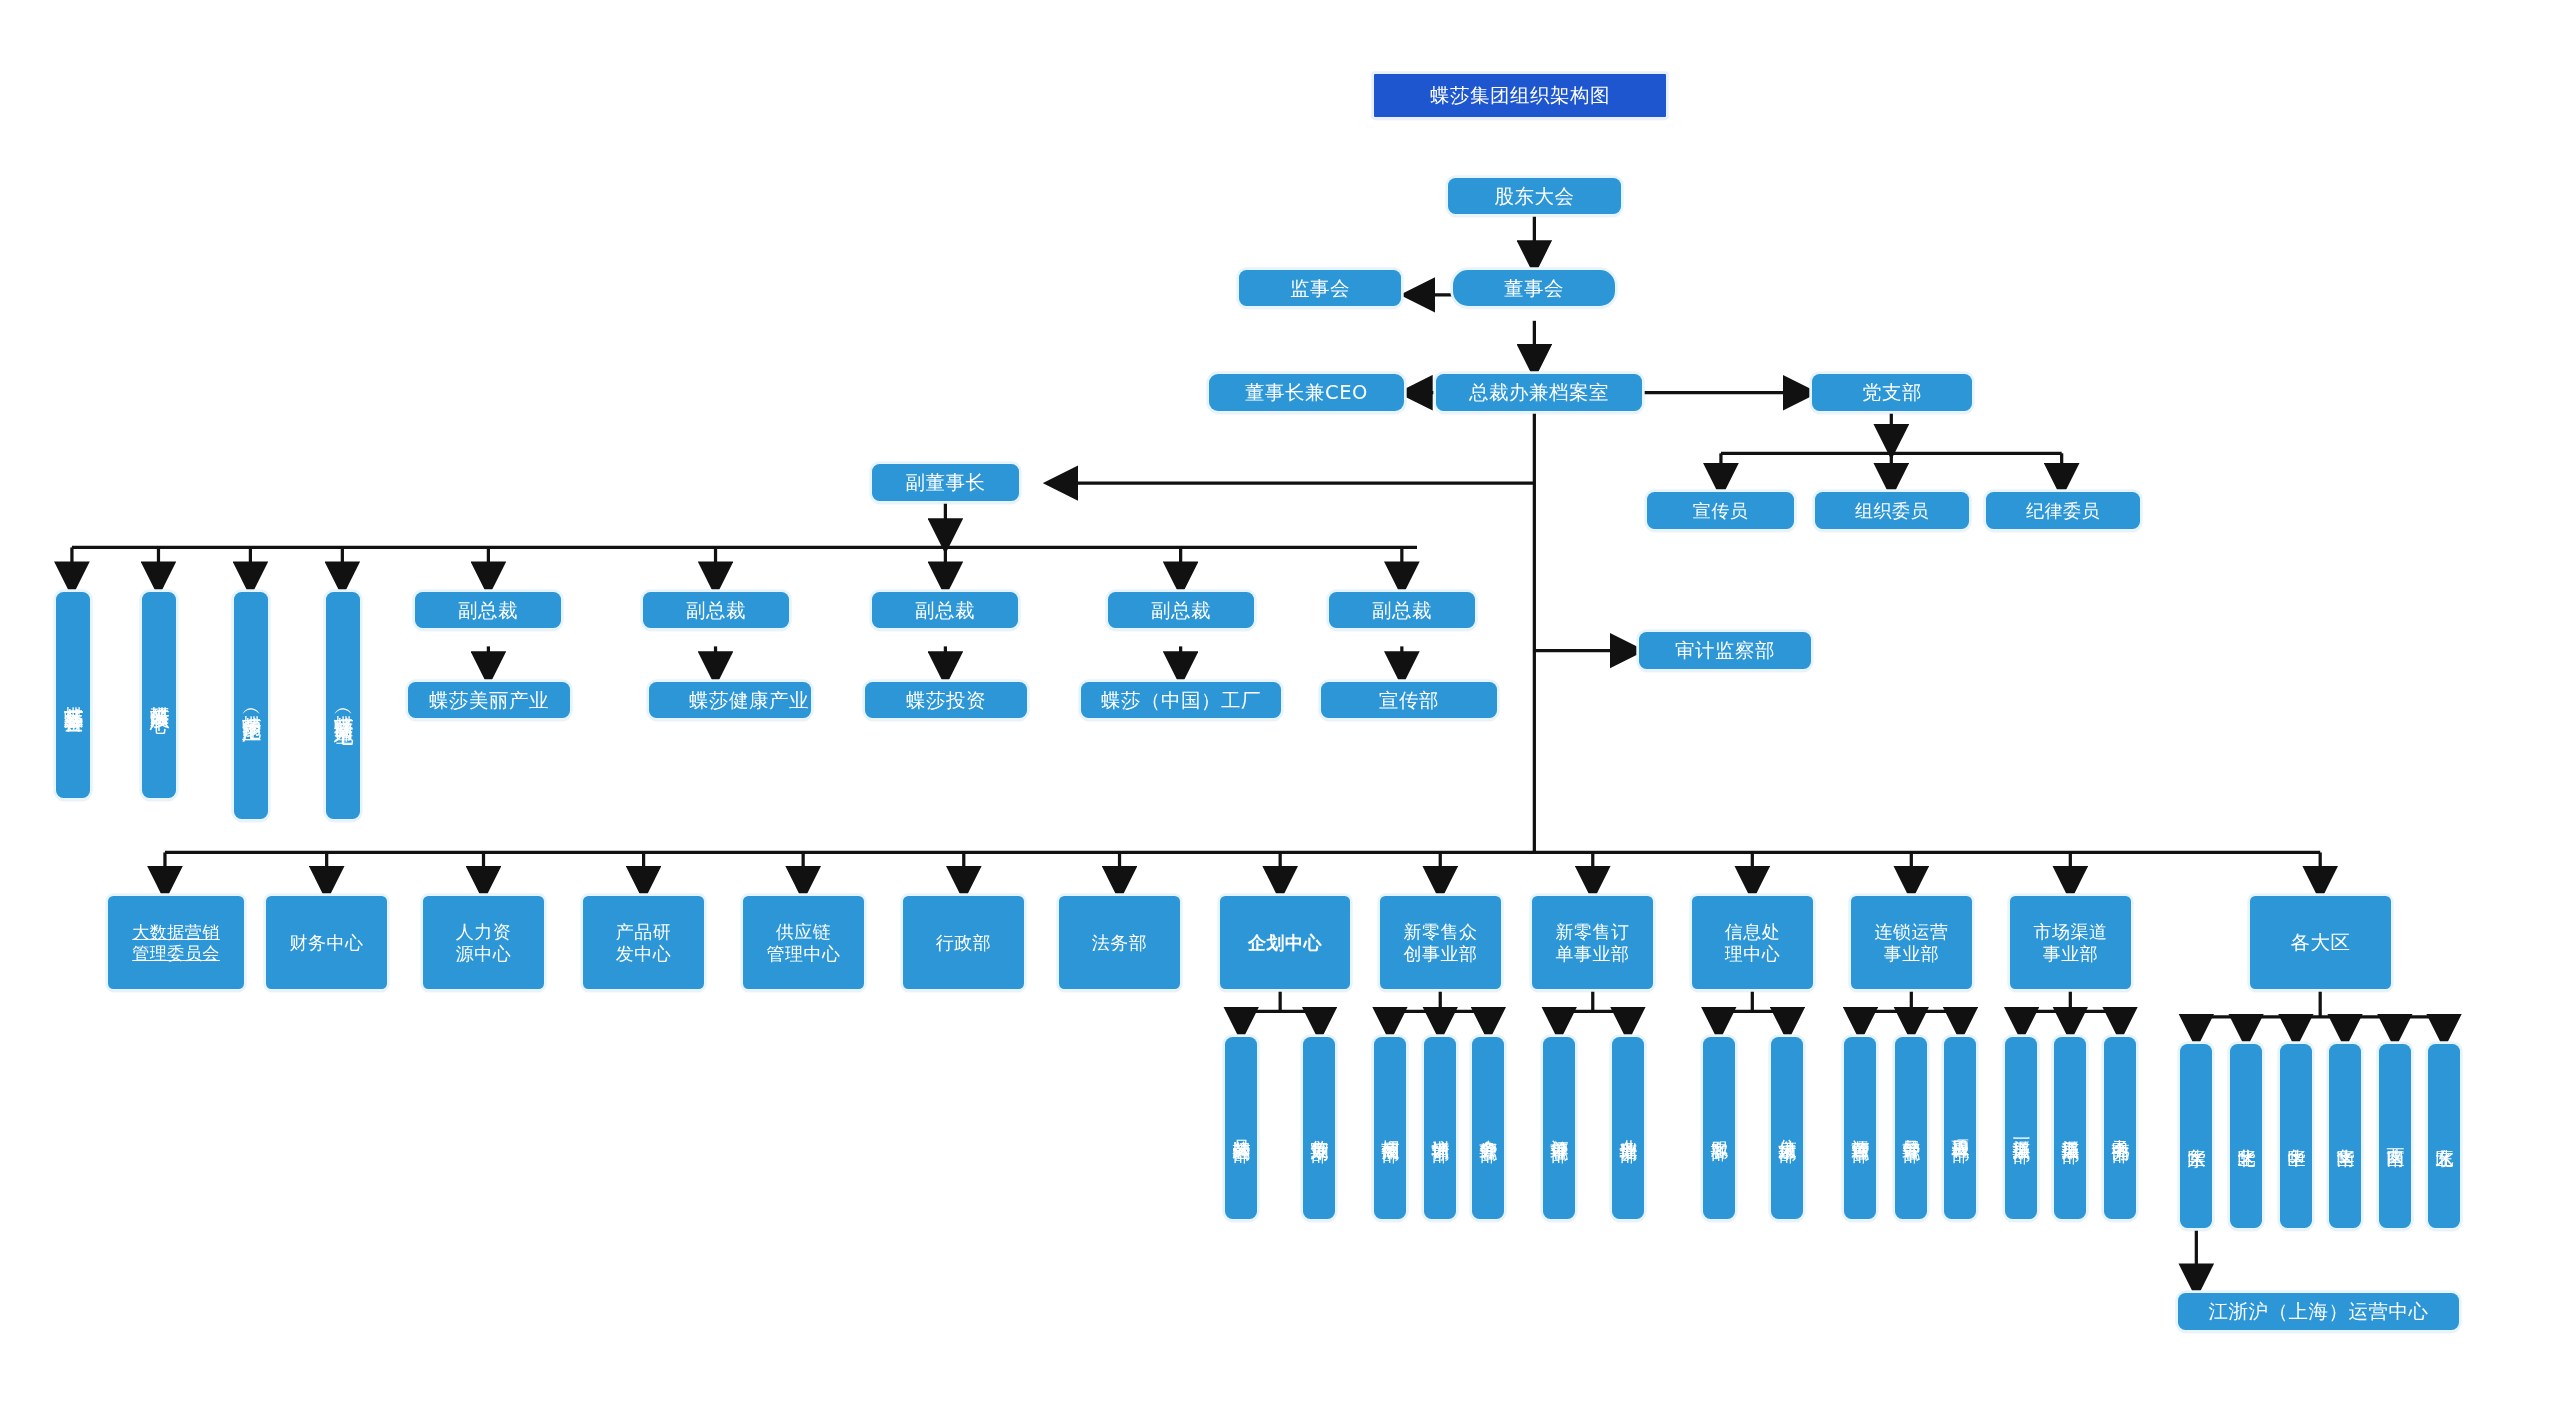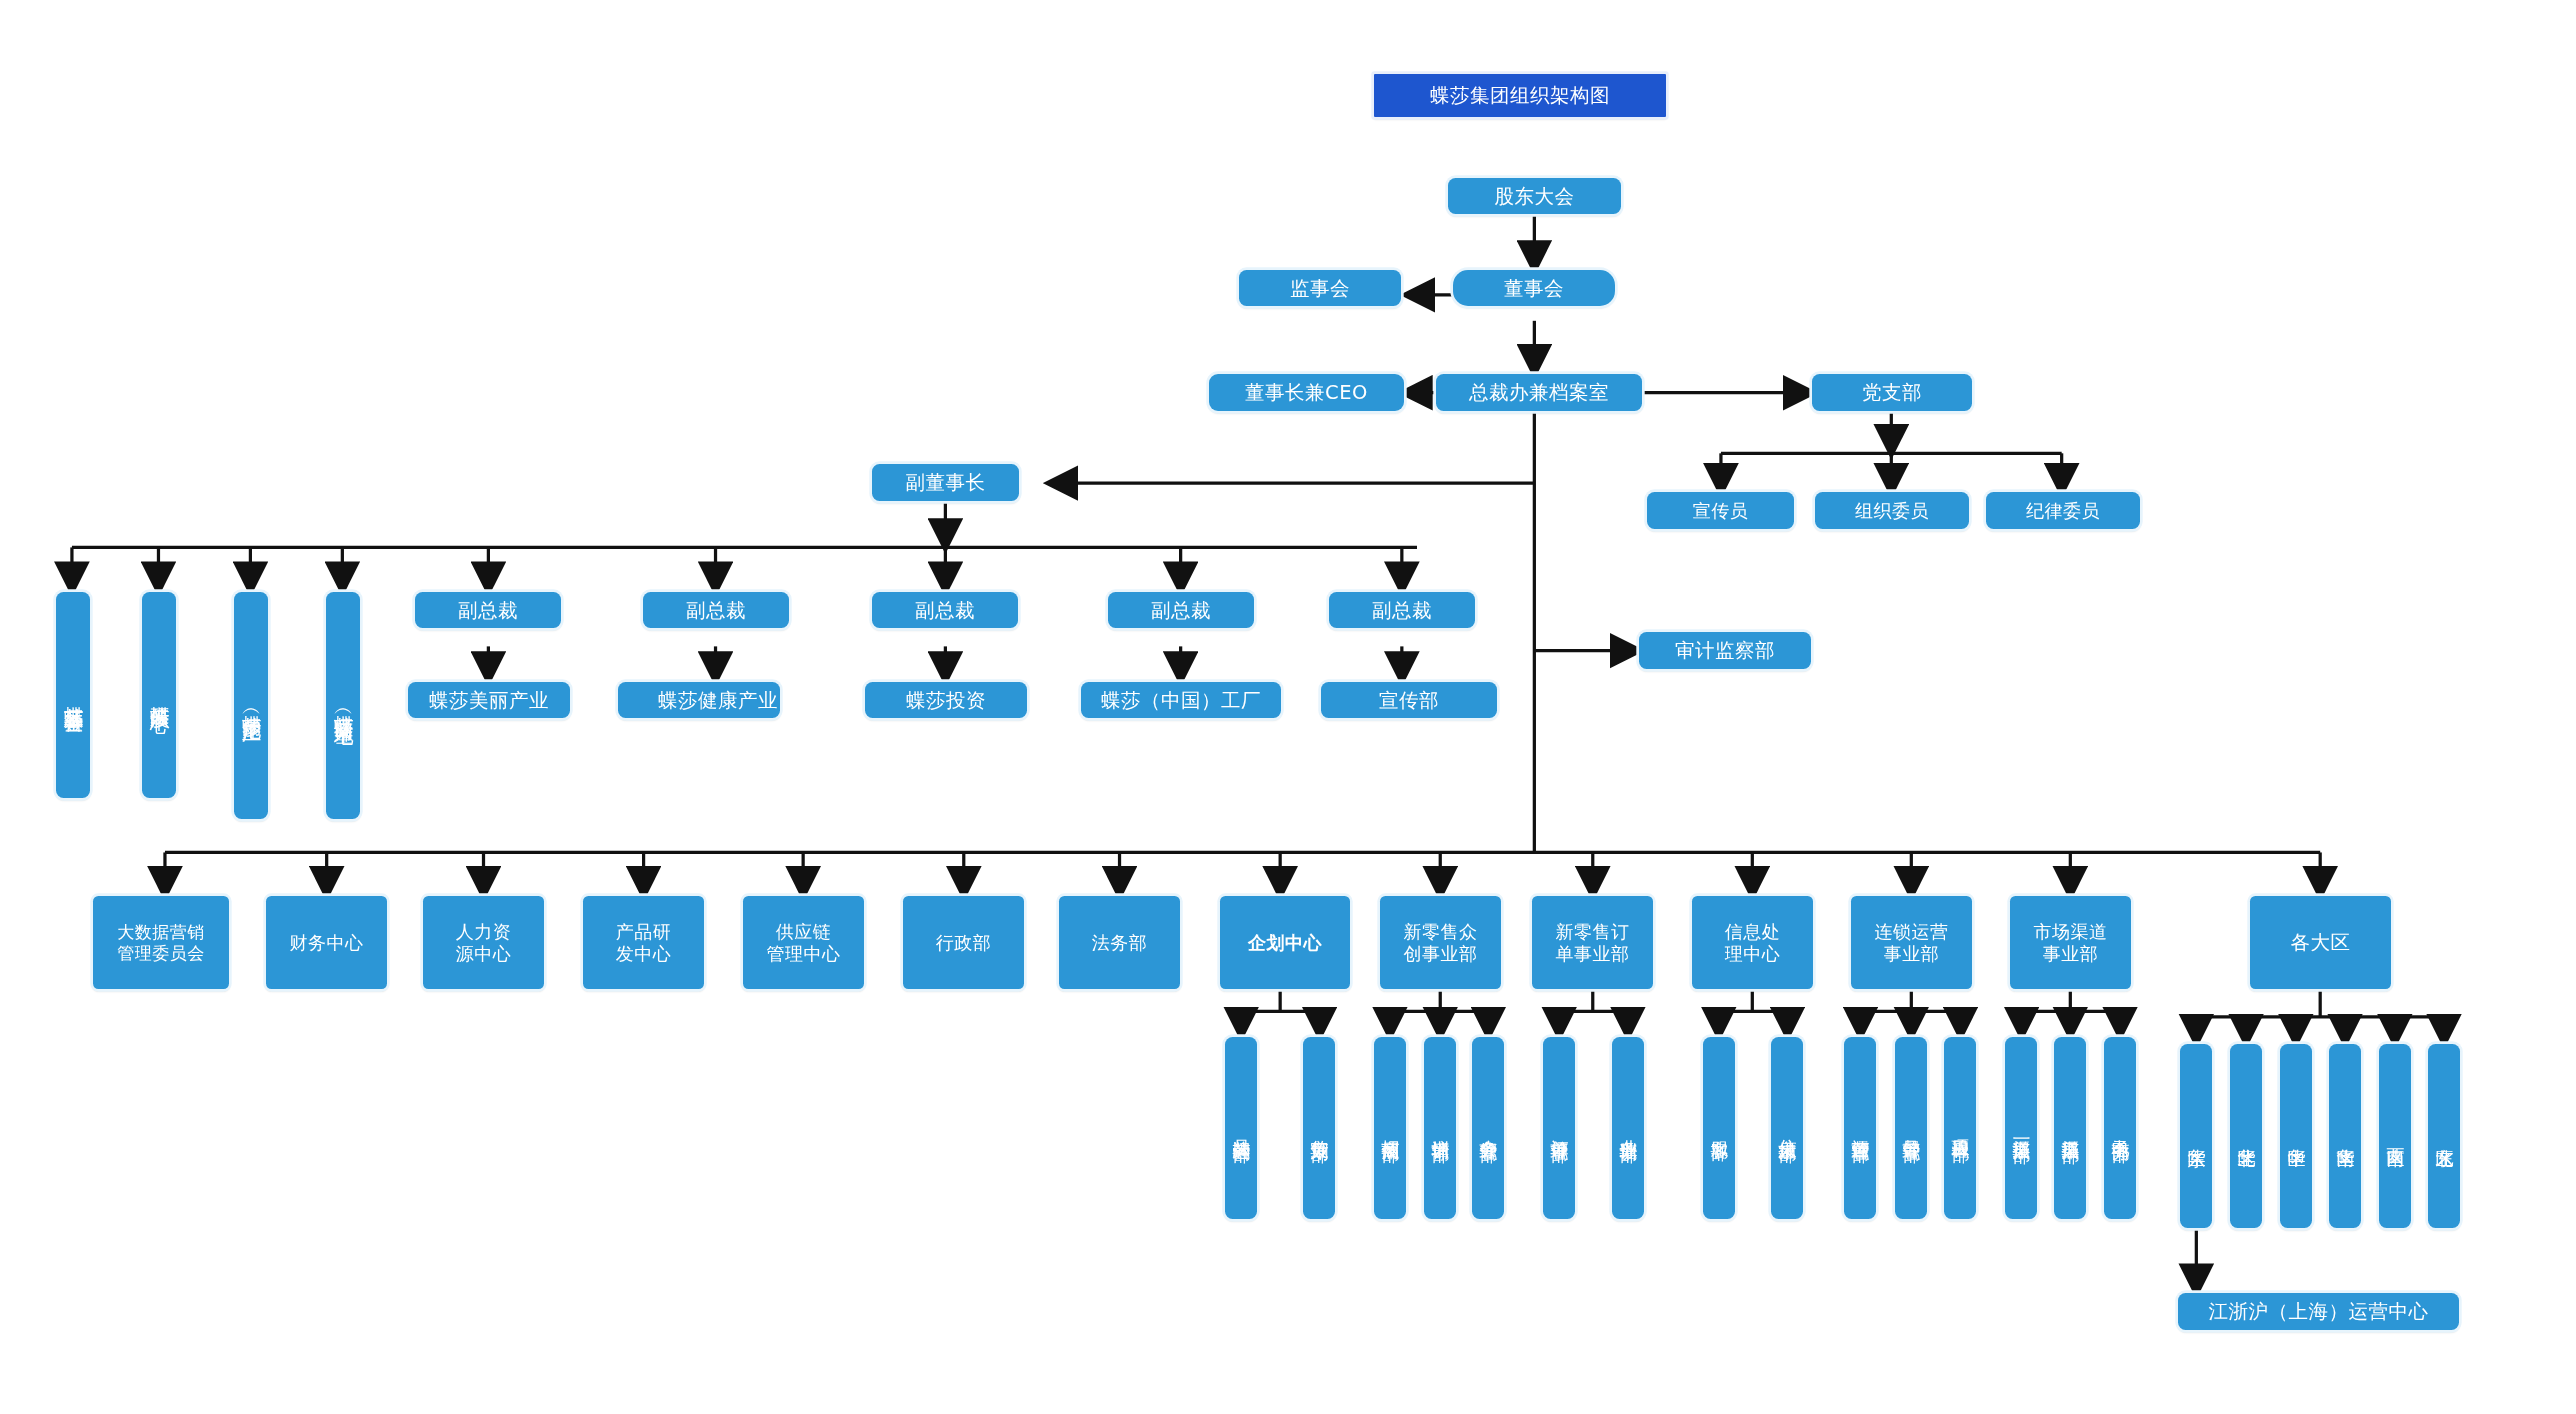--- a/index.html
+++ b/index.html
@@ -200,26 +200,26 @@
   <div class="node vert" style="left:234px;top:592px;width:34px;height:227px;">蝶莎（印尼）工厂</div>
   <div class="node vert" style="left:326px;top:592px;width:34px;height:227px;">蝶莎（诺丽）基地</div>
 
   <div class="node" style="left:415px;top:592px;width:146px;height:36px;">副总裁</div>
   <div class="node" style="left:643px;top:592px;width:146px;height:36px;">副总裁</div>
   <div class="node" style="left:872px;top:592px;width:146px;height:36px;">副总裁</div>
   <div class="node" style="left:1108px;top:592px;width:146px;height:36px;">副总裁</div>
   <div class="node" style="left:1329px;top:592px;width:146px;height:36px;">副总裁</div>
 
   <div class="node" style="left:408px;top:682px;width:162px;height:36px;">蝶莎美丽产业</div>
-  <div class="node" style="left:618px;top:682px;width:162px;height:36px;padding-left:38px;">蝶莎健康产业</div>
+  <div class="node" style="left:649px;top:682px;width:162px;height:36px;padding-left:38px;">蝶莎健康产业</div>
   <div class="node" style="left:865px;top:682px;width:162px;height:36px;">蝶莎投资</div>
   <div class="node" style="left:1081px;top:682px;width:200px;height:36px;">蝶莎（中国）工厂</div>
   <div class="node" style="left:1321px;top:682px;width:176px;height:36px;">宣传部</div>
 
-  <div class="node tiny flat" style="left:93px;top:896px;width:136px;height:93px;">大数据营销
+  <div class="node tiny flat" style="left:108px;top:896px;width:136px;height:93px;text-decoration:underline;">大数据营销
 管理委员会</div>
   <div class="node small flat" style="left:266px;top:896px;width:121px;height:93px;">财务中心</div>
   <div class="node small flat" style="left:423px;top:896px;width:121px;height:93px;">人力资
 源中心</div>
   <div class="node small flat" style="left:583px;top:896px;width:121px;height:93px;">产品研
 发中心</div>
   <div class="node small flat" style="left:743px;top:896px;width:121px;height:93px;">供应链
 管理中心</div>
   <div class="node small flat" style="left:903px;top:896px;width:121px;height:93px;">行政部</div>
   <div class="node small flat" style="left:1059px;top:896px;width:121px;height:93px;">法务部</div>

